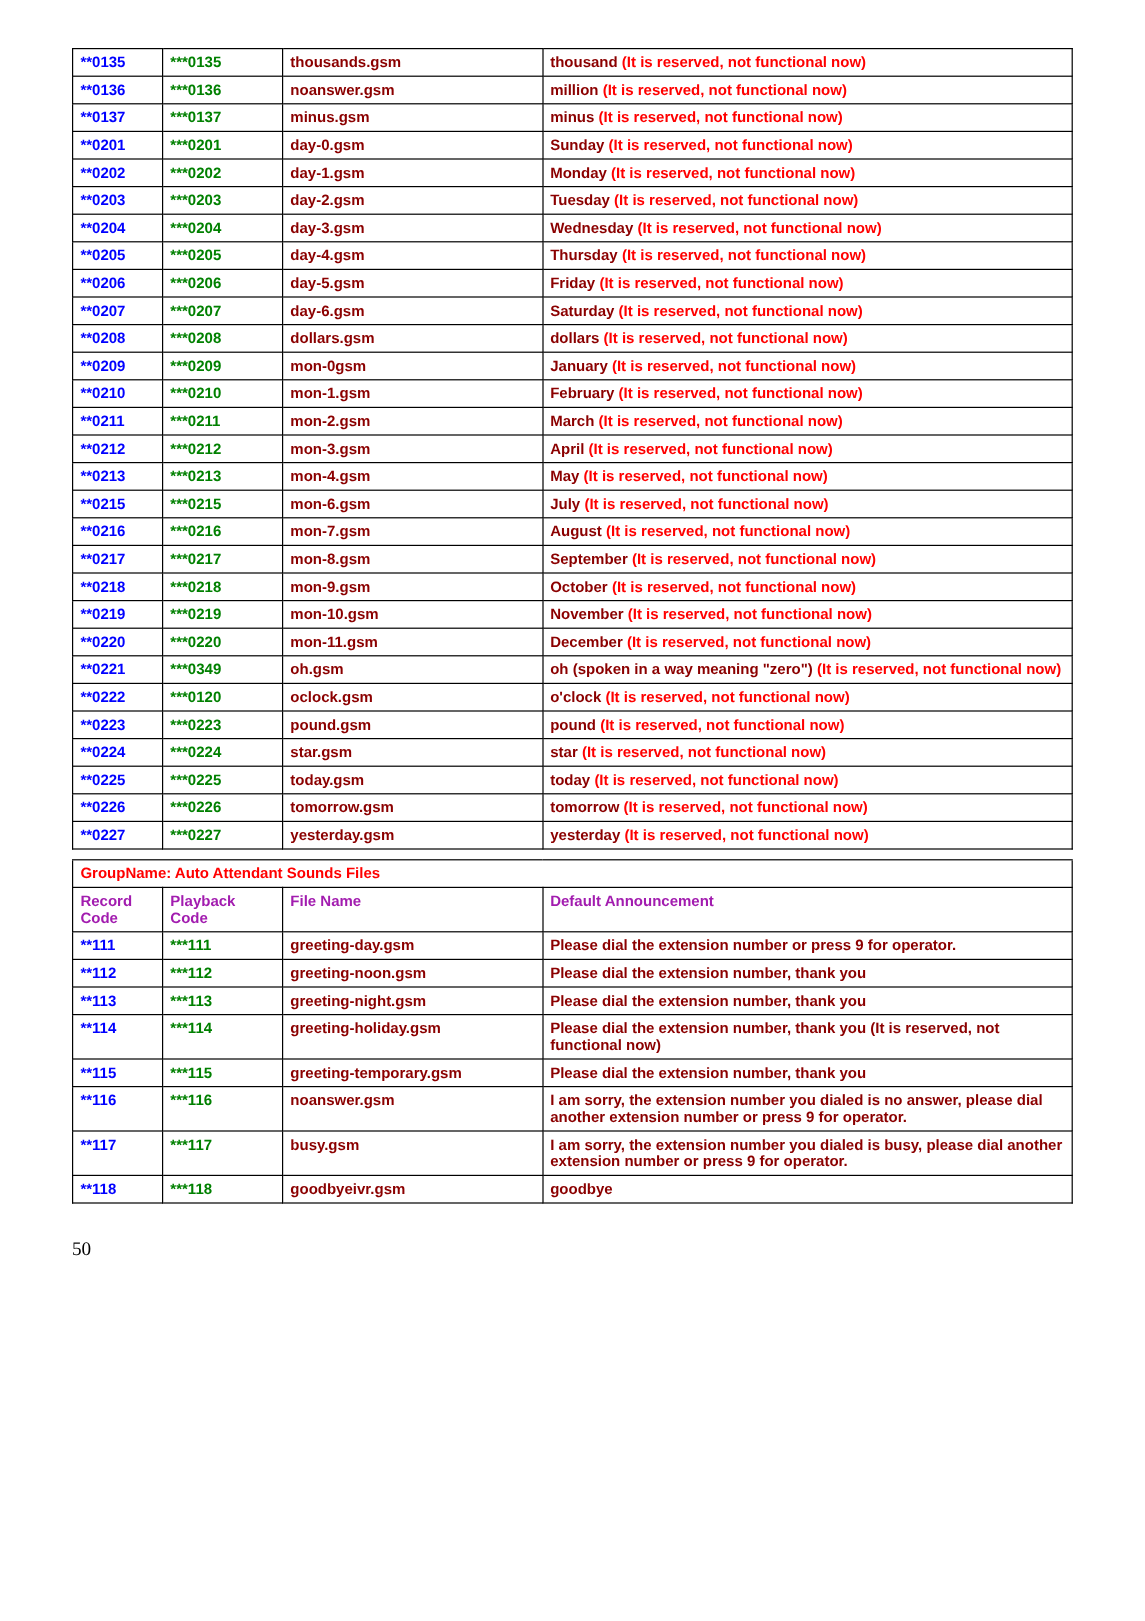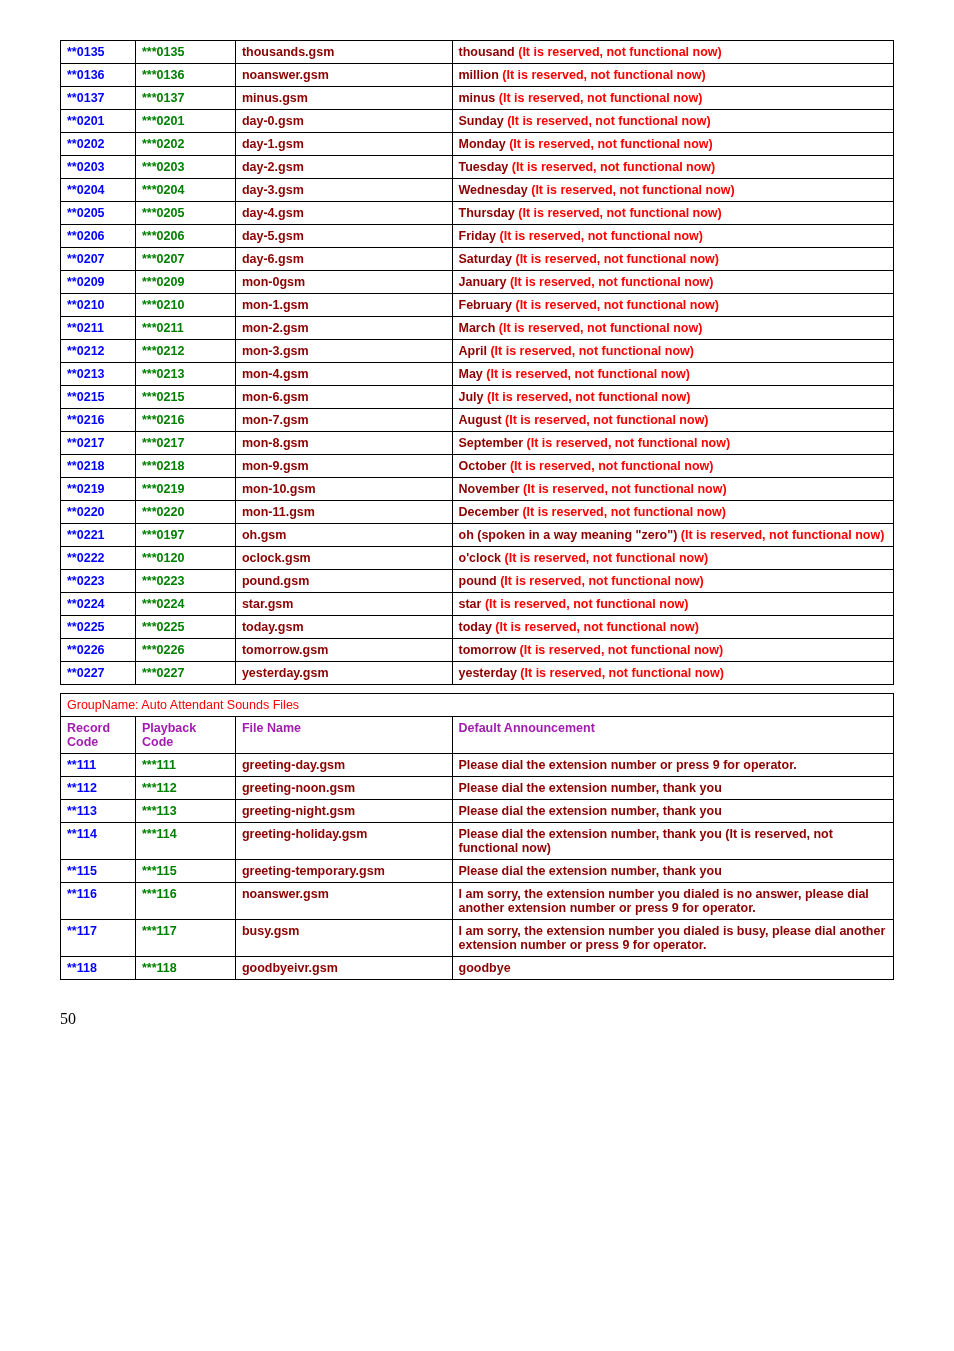--- a/index.html
+++ b/index.html
@@ -31,21 +31,21 @@
   .red { color: #FF0000; font-weight: bold; }
   .black { color: #a21caf; font-weight: bold; }
   .spacer-row td {
     border-left: none;
     border-right: none;
     height: 8px;
     padding: 0;
   }
   .group-header {
     color: #FF0000;
-    font-weight: normal;
+    font-weight: bold;
   }
   .page-num {
     text-align: left;
     font-family: "Times New Roman", serif;
     font-size: 16px;
     margin-top: 30px;
   }
 </style>
 </head>
 <body>
@@ -112,20 +112,26 @@
         <td><span class="darkred">day-5.gsm</span></td>
         <td><span class="darkred">Friday </span><span class="red">(It is reserved, not functional now)</span></td>
       </tr>
       <tr>
         <td><span class="blue">**0207</span></td>
         <td><span class="green">***0207</span></td>
         <td><span class="darkred">day-6.gsm</span></td>
         <td><span class="darkred">Saturday </span><span class="red">(It is reserved, not functional now)</span></td>
       </tr>
       <tr>
+        <td><span class="blue">**0208</span></td>
+        <td><span class="green">***0208</span></td>
+        <td><span class="darkred">dollars.gsm</span></td>
+        <td><span class="darkred">dollars </span><span class="red">(It is reserved, not functional now)</span></td>
+      </tr>
+      <tr>
         <td><span class="blue">**0209</span></td>
         <td><span class="green">***0209</span></td>
         <td><span class="darkred">mon-0gsm</span></td>
         <td><span class="darkred">January </span><span class="red">(It is reserved, not functional now)</span></td>
       </tr>
       <tr>
         <td><span class="blue">**0210</span></td>
         <td><span class="green">***0210</span></td>
         <td><span class="darkred">mon-1.gsm</span></td>
         <td><span class="darkred">February </span><span class="red">(It is reserved, not functional now)</span></td>
@@ -179,21 +185,21 @@
         <td><span class="darkred">November </span><span class="red">(It is reserved, not functional now)</span></td>
       </tr>
       <tr>
         <td><span class="blue">**0220</span></td>
         <td><span class="green">***0220</span></td>
         <td><span class="darkred">mon-11.gsm</span></td>
         <td><span class="darkred">December </span><span class="red">(It is reserved, not functional now)</span></td>
       </tr>
       <tr>
         <td><span class="blue">**0221</span></td>
-        <td><span class="green">***0197</span></td>
+        <td><span class="green">***0349</span></td>
         <td><span class="darkred">oh.gsm</span></td>
         <td><span class="darkred">oh (spoken in a way meaning "zero") </span><span class="red">(It is reserved, not functional now)</span></td>
       </tr>
       <tr>
         <td><span class="blue">**0222</span></td>
         <td><span class="green">***0120</span></td>
         <td><span class="darkred">oclock.gsm</span></td>
         <td><span class="darkred">o'clock </span><span class="red">(It is reserved, not functional now)</span></td>
       </tr>
       <tr>

